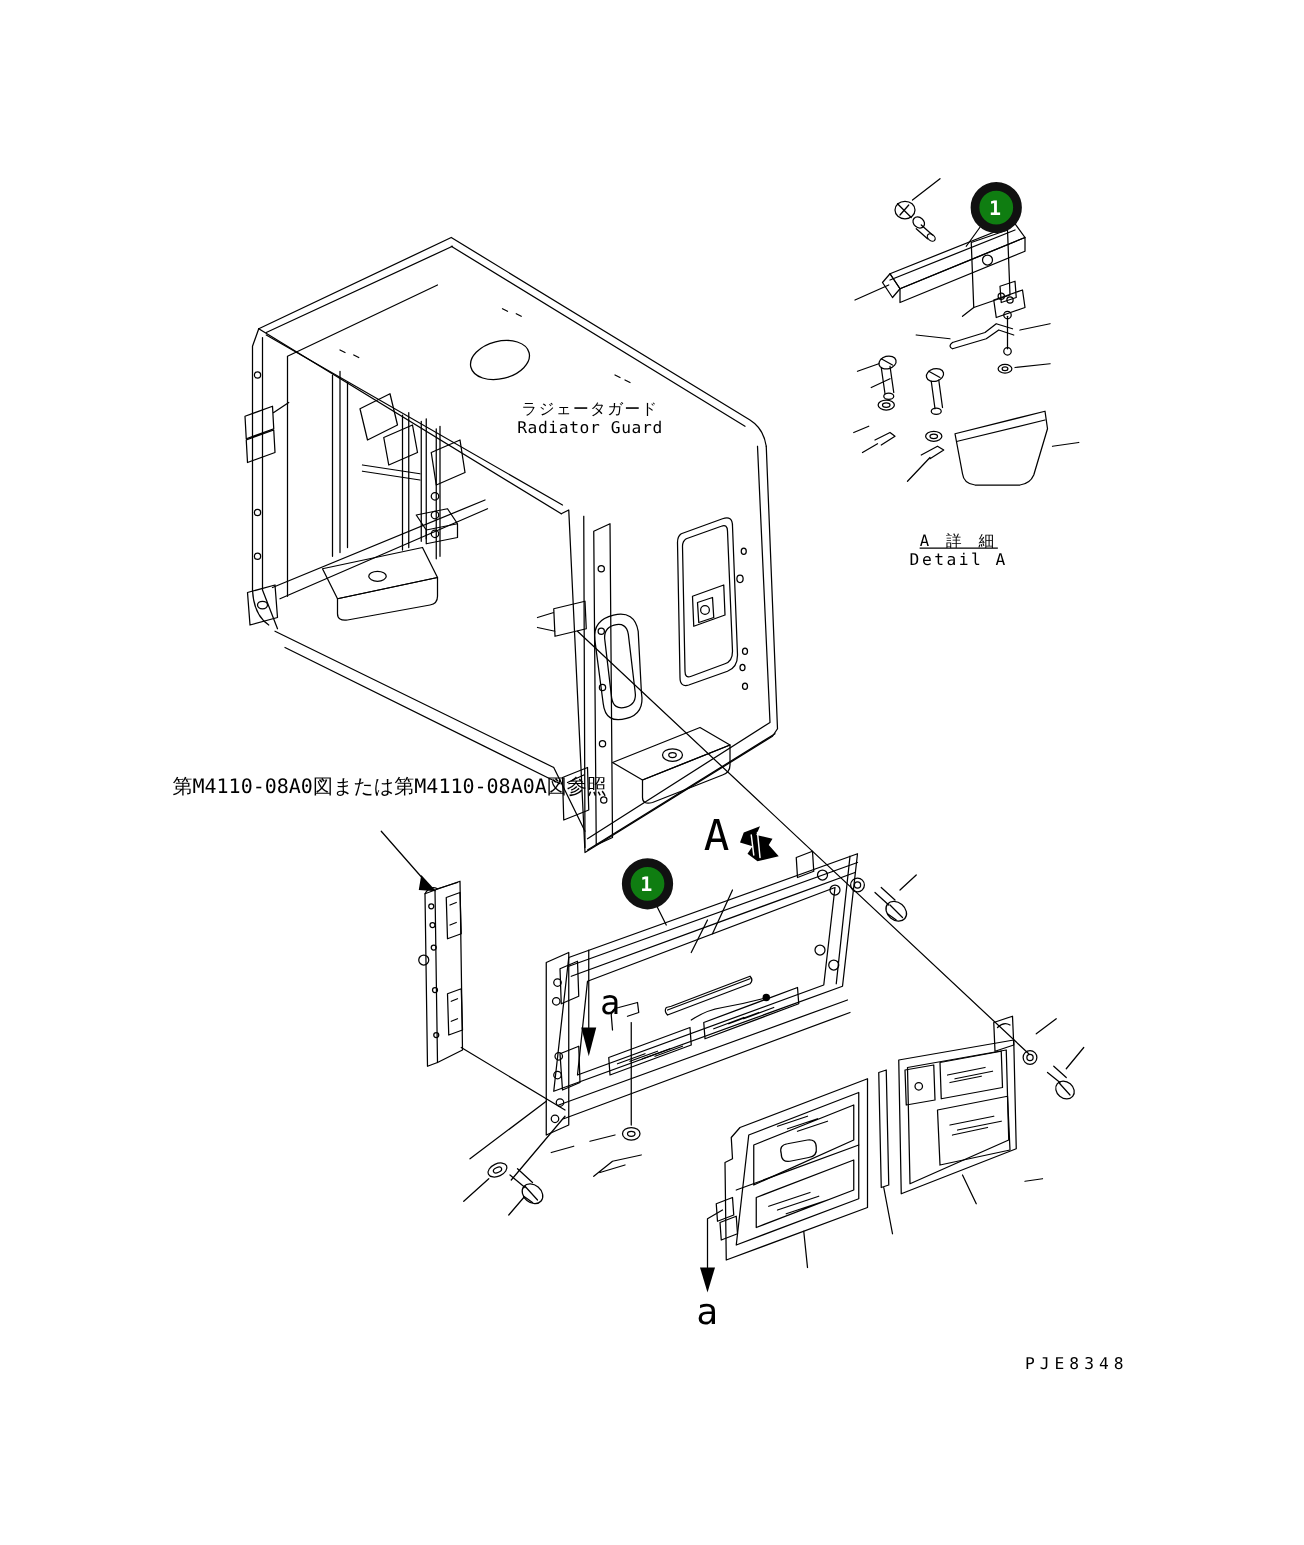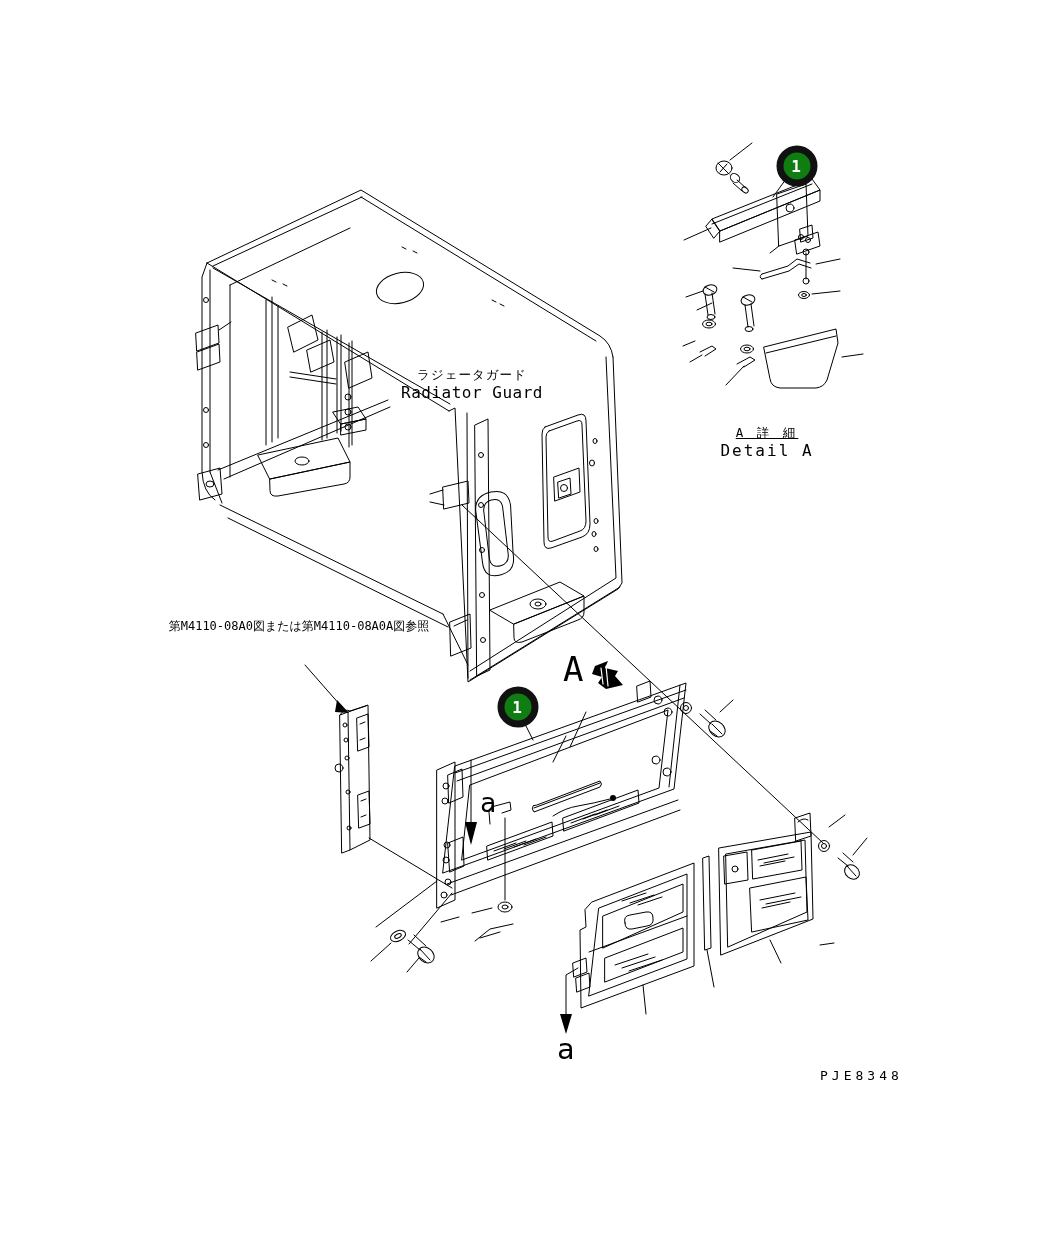--- a/index.html
+++ b/index.html
@@ -8,24 +8,24 @@
   #lineart{position:absolute;left:0;top:0;}
   svg path, svg line, svg polyline, svg ellipse, svg circle, svg rect{
     fill:none;stroke:#000;stroke-width:1;stroke-linecap:round;stroke-linejoin:round;}
   svg .fat{fill:#000;stroke:none;}
   svg .balloon-ring{fill:var(--balloon-fill,#0f7d11);stroke:var(--balloon-ring,#111);stroke-width:7;}
   svg .balloon-num{fill:var(--balloon-text,#fff);stroke:none;font-family:"DejaVu Sans Mono",monospace;
     font-size:16px;font-weight:bold;text-anchor:middle;}
   .lbl{position:absolute;white-space:nowrap;line-height:1.25;color:#000;}
   .lbl.center{text-align:center;}
   .jp{font-size:12.5px;letter-spacing:1px;}
-  .en{font-size:16px;letter-spacing:0.5px;}
+  .en{font-size:13px;letter-spacing:0.5px;}
   .marker-A{font-size:34px;font-weight:normal;}
   .marker-a{font-size:27px;}
-  .code{font-size:13px;letter-spacing:4px;}
+  .code{font-size:13px;letter-spacing:4px;margin-top:16px;}
 </style>
 </head>
 <body>
 
 <div id="stage">
 
 <svg id="lineart" width="1043" height="1236" viewBox="0 0 1043 1236">
 
   <g>
 
@@ -277,32 +277,32 @@
     <path d="M786,179 L773,197"></path>
     <circle class="balloon-ring" cx="797" cy="166" r="17"></circle>
     <text class="balloon-num" x="796" y="172">1</text>
   </g>
   <g>
     <circle class="balloon-ring" cx="518" cy="707" r="17"></circle>
     <text class="balloon-num" x="517" y="713">1</text>
   </g>
 </svg>
 
-<div class="lbl center" style="left:392px;top:319px;width:160px;margin-top:48px;">
+<div class="lbl center" style="left:392px;top:319px;width:160px;">
   <div class="jp">ラジェータガード</div>
   <div class="en">Radiator Guard</div>
 </div>
 
 <div class="lbl center" style="left:697px;top:425px;width:140px;">
   <div class="jp" style="letter-spacing:3px;text-decoration:underline;">A 詳 細</div>
   <div class="en" style="letter-spacing:2px;">Detail A</div>
 </div>
 
 <div class="lbl center" style="left:138px;top:619px;width:322px;">
-  <div class="jp" style="font-size:12px;letter-spacing:0;">第M4110-08A0図または第M4110-08A0A図参照</div>
+  <div class="jp" style="font-size:16px;letter-spacing:0;">第M4110-08A0図または第M4110-08A0A図参照</div>
 </div>
 
 <div class="lbl marker-A" style="left:563px;top:648px;">A</div>
 
 <div class="lbl marker-a" style="left:480px;top:786px;">a</div>
 
 <div class="lbl marker-a" style="left:557px;top:1031px;font-size:29px;">a</div>
 
 <div class="lbl code" style="left:820px;top:1068px;">PJE8348</div>
 

